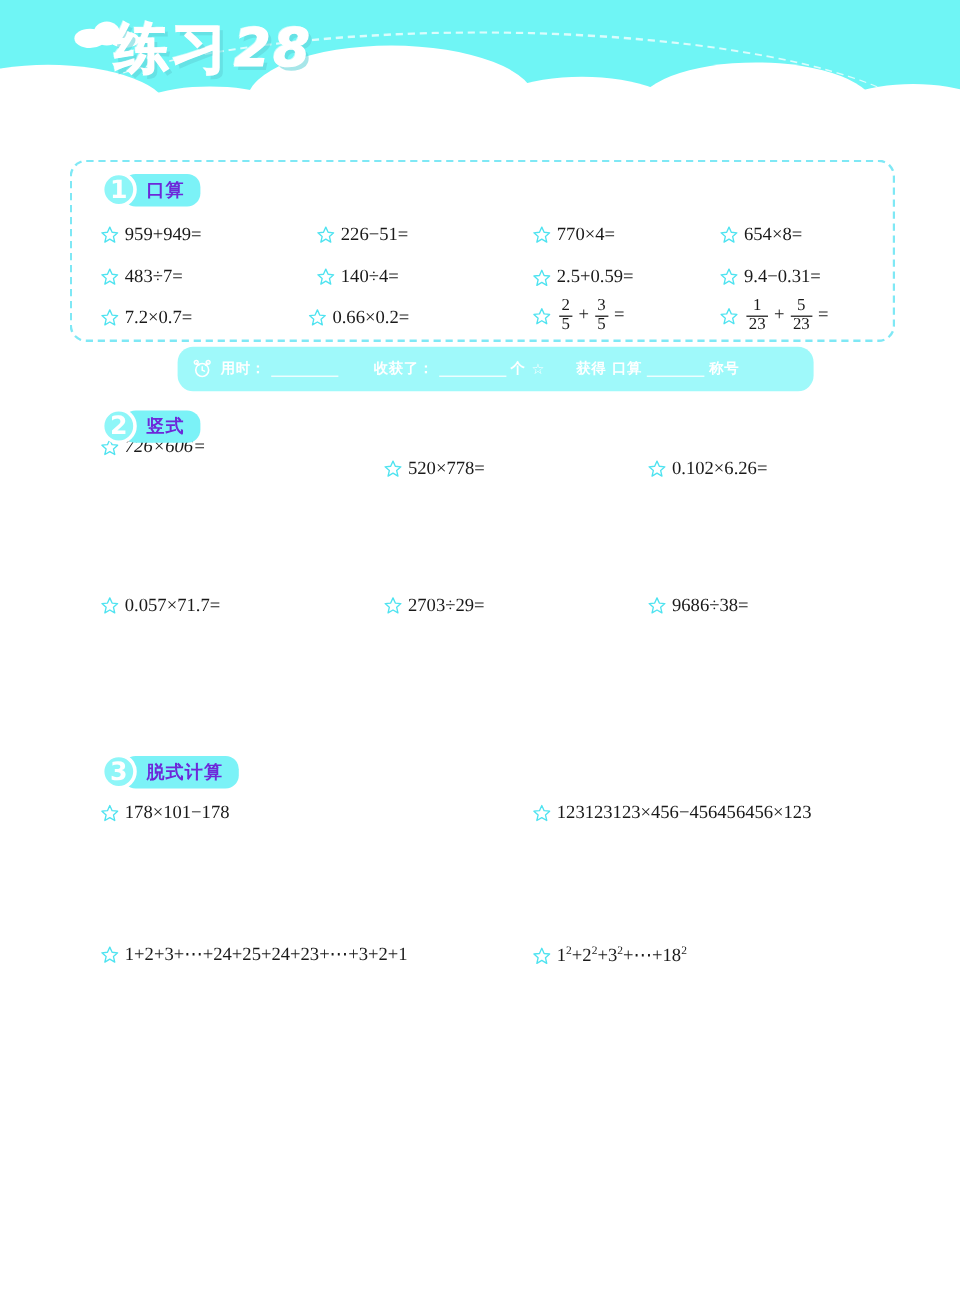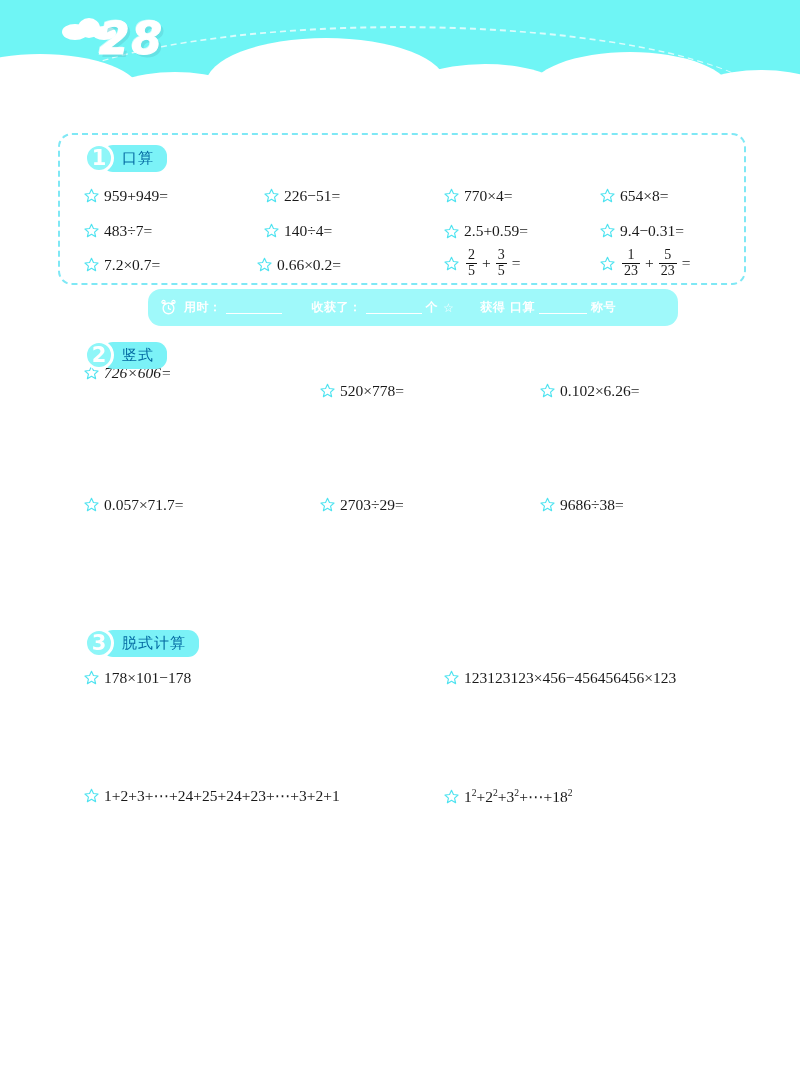--- a/index.html
+++ b/index.html
@@ -108,23 +108,23 @@
     justify-content: center;
     box-sizing: border-box;
     position: relative;
     z-index: 2;
   }
   .badge-pill {
     margin-left: -12px;
     padding: 4px 13px 4px 20px;
     background: #7bf2f7;
     border-radius: 11px;
-    color: #0369a1;
+    color: #6d28d9;
     font-family: "DejaVu Sans", sans-serif;
-    font-weight: normal;
+    font-weight: bold;
     font-size: 15px;
     letter-spacing: 1px;
     z-index: 1;
     text-align: right;
   }
 
   
   .dashed-panel {
     position: absolute;
     left: 58px;
@@ -207,20 +207,21 @@
 </head>
 <body>
 
 <div class="header-band">
   <div class="dashed-arc"></div>
   <div class="mini-cloud c1"></div>
   <div class="mini-cloud c2"></div>
   <div class="mini-cloud c3"></div>
 
   <div class="title-wrap">
+    <span class="title-cn">练习</span>
     <span class="title-num">28</span>
   </div>
 
   <div class="cloud-skyline">
     <div class="base"></div>
     <div class="bump" style="left:-60px; width:200px; height:76px;"></div>
     <div class="bump" style="left:100px; width:150px; height:58px;"></div>
     <div class="bump" style="left:206px; width:240px; height:92px;"></div>
     <div class="bump" style="left:400px; width:170px; height:66px;"></div>
     <div class="bump" style="left:530px; width:200px; height:78px;"></div>

